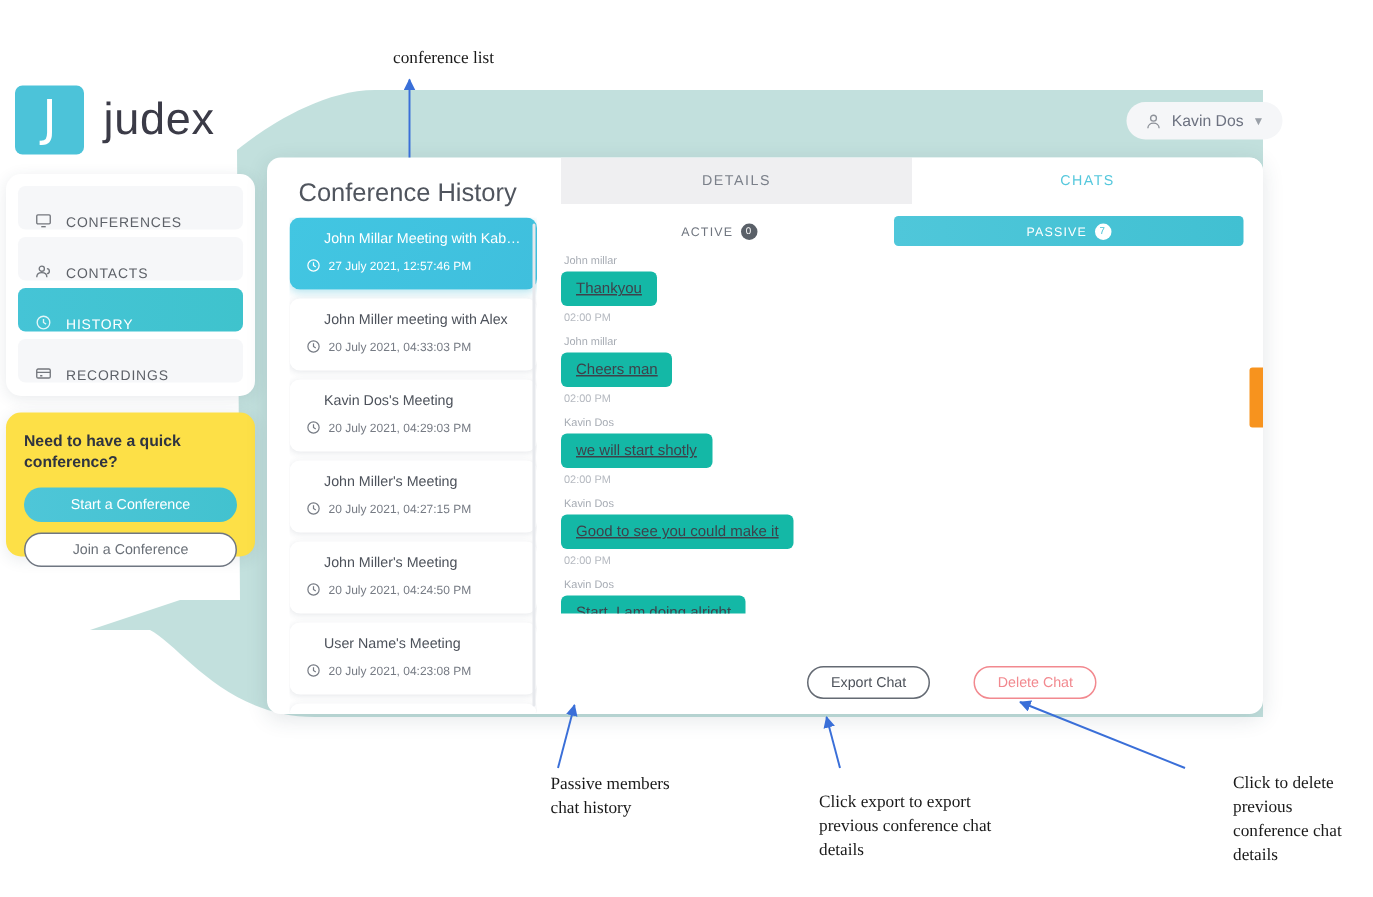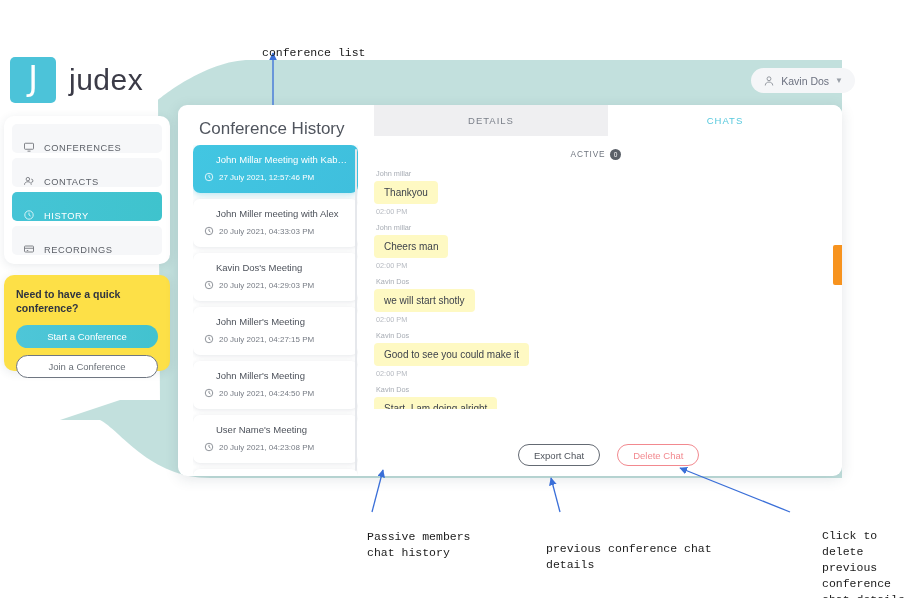--- a/index.html
+++ b/index.html
@@ -133,45 +133,45 @@
   .list-scroll {
     position:absolute; left:177px; top:44px; width:2px; height:322px;
     background:#e6e8ec; border-radius:1px;
   }
 
   
   .chat-area { position:absolute; left:196px; top:64px; width:460px; height:240px; overflow:hidden; }
   .msg { margin-bottom:7px; }
   .msg-author { font-size:7.3px; color:#a7acb4; margin-bottom:3px; margin-left:2px; }
   .bubble {
-    display:inline-block; background:#fef9c3; border-radius:4px;
-    padding:6px 10px; font-size:10px; color:#3d424b;
+    display:inline-block; background:#14b8a6; border-radius:4px;
+    padding:6px 10px; font-size:10px; color:#3d424b;text-decoration:underline;
   }
   .msg-time { font-size:7.3px; color:#b6bac1; margin-top:3px; margin-left:2px; }
 
   
-  .chat-actions { position:absolute; left:340px; top:339px; display:flex; gap:17px; }
+  .chat-actions { position:absolute; left:360px; top:339px; display:flex; gap:29px; }
   .btn-export {
     border:1px solid #646a73; border-radius:13px; height:22px; padding:0 15px;
     display:flex; align-items:center; font-size:9.5px; color:#4e535b; background:#fff;
   }
   .btn-delete {
     border:1px solid #f2898f; border-radius:13px; height:22px; padding:0 15px;
     display:flex; align-items:center; font-size:9.5px; color:#f2898f; background:#fff;
   }
 
   .side-tab {
     position:absolute; right:-1px; top:140px; width:10px; height:40px;
     background:#f7931e; border-radius:2px 0 0 2px; z-index:9;
   }
 
   
   .anno {
-    position:absolute; font-family:Liberation Mono, monospace;
-    font-size:11.5px; color:#1a1a1a; line-height:16px; z-index:30;margin-top:14px;
+    position:absolute; font-family:Liberation Serif, serif;
+    font-size:11.5px; color:#1a1a1a; line-height:16px; z-index:30;
   }
   .anno-svg { position:absolute; left:0; top:0; width:915px; height:598px; z-index:25; pointer-events:none; }
 </style>
 </head>
 <body>
 
 <div id="root">
 
   <svg class="teal-bg" viewBox="0 0 915 598">
     <path d="M150 104 L205 104 L205 57 L235 57 L235 104 L290 104 L220 70 Z" fill="#b9ddd8" opacity="0"></path>
@@ -242,20 +242,24 @@
 
     <div class="tabrow">
       <div class="tab inactive">DETAILS</div>
       <div class="tab active">CHATS</div>
     </div>
 
     <div class="subtabs">
       <div class="subtab">
         <span>ACTIVE</span>
         <span class="badge">0</span>
+      </div>
+      <div class="subtab on">
+        <span>PASSIVE</span>
+        <span class="badge">7</span>
       </div>
     </div>
 
     <div class="conf-list">
       <div class="conf-item sel">
         <div class="conf-name">John Millar Meeting with Kabe...</div>
         <div class="conf-time">
           <svg class="clock" viewBox="0 0 16 16" fill="none" stroke="currentColor" stroke-width="1.3">
               <circle cx="8" cy="8" r="6"></circle>
               <path d="M8 4.5V8l2.4 1.6"></path>
@@ -367,20 +371,21 @@
   </svg>
 
   <div class="anno" style="left:262px; top:31px;">conference list</div>
 
   <div class="anno" style="left:367px; top:515px;">
     <div>Passive members</div>
     <div>chat history</div>
   </div>
 
   <div class="anno" style="left:546px; top:527px;">
+    <div>Click export to export</div>
     <div>previous conference chat</div>
     <div>details</div>
   </div>
 
   <div class="anno" style="left:822px; top:514px;">
     <div>Click to delete previous</div>
     <div>conference chat details</div>
   </div>
 
 </div>

